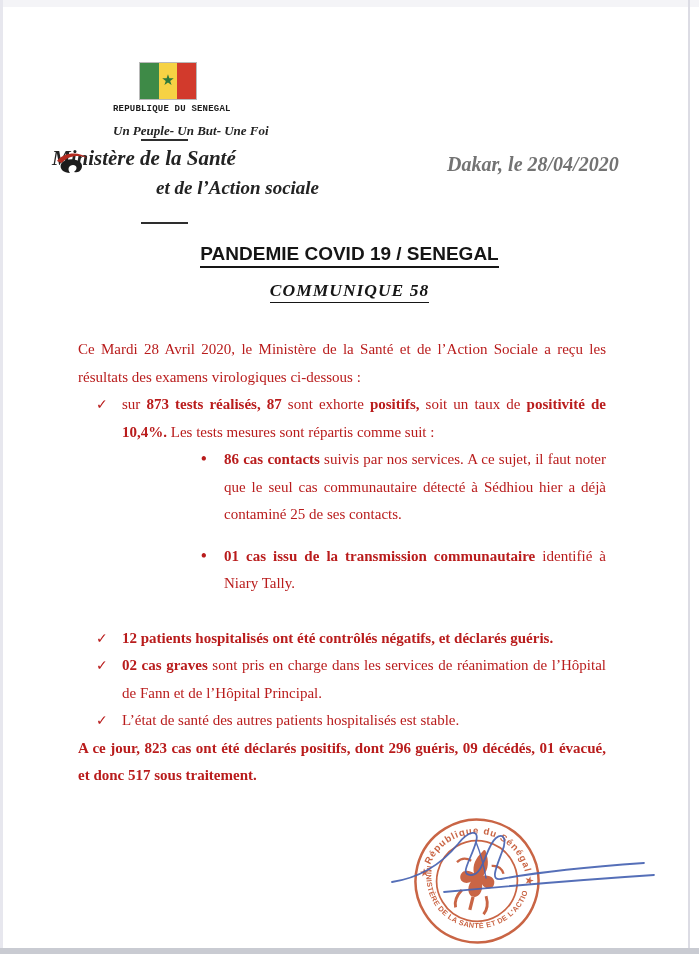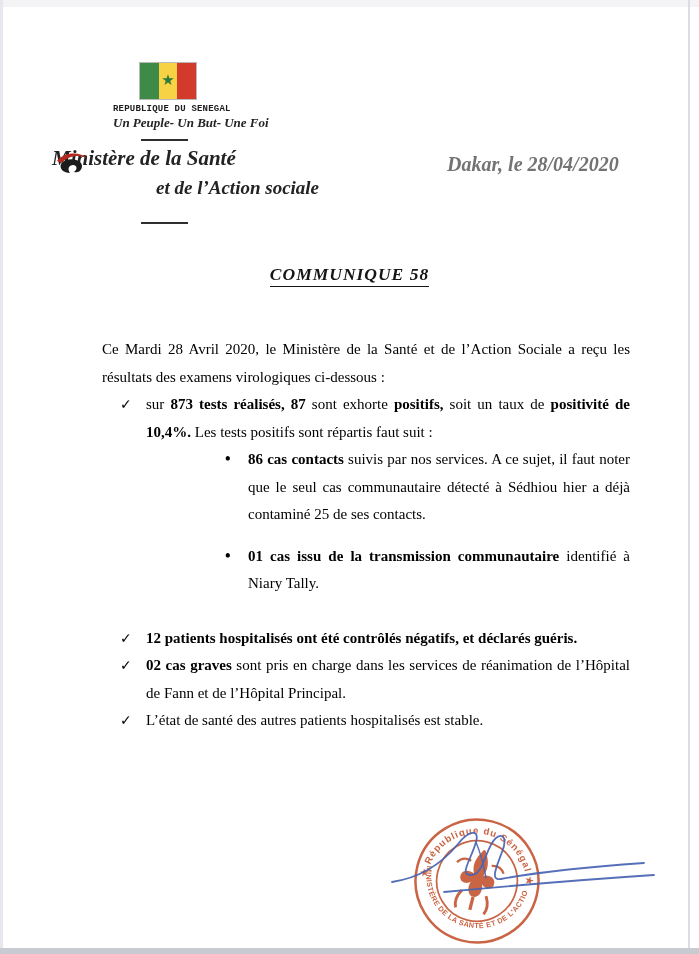--- a/index.html
+++ b/index.html
@@ -18,44 +18,44 @@
   .page { position:absolute; inset:0; }
 
   
   .emblem-block { position:absolute; left:113px; top:62px; width:110px; text-align:center; }
   .flag { width:58px; height:38px; margin:0 auto; display:flex; border:1px solid #b9b9b9; }
   .flag .stripe { flex:1; position:relative; }
   .flag .star { position:absolute; left:0; right:0; top:50%; transform:translateY(-54%);
                 font-size:15px; line-height:1; text-align:center; font-family:"DejaVu Sans", sans-serif; }
   .republic { margin-top:4px; font-family:Liberation Mono, monospace; font-weight:bold;
               font-size:9px; letter-spacing:.2px; color:#1c1c1c; white-space:nowrap; }
-  .motto { margin-top:1px; font-style:italic; font-weight:bold; font-size:13px; color:#242424; white-space:nowrap; }
+  .motto { margin-top:9px; font-style:italic; font-weight:bold; font-size:13px; color:#242424; white-space:nowrap; }
   .rule-sep { position:absolute; width:47px; height:2px; background:#2e2e2e; }
   .rule-1 { left:141px; top:139px; }
   .rule-2 { left:141px; top:222px; }
 
   .ministry-block { position:absolute; left:52px; top:146px; width:240px; }
   .ministry-logo { position:absolute; left:2px; top:4px; width:36px; height:34px; }
   .ministry-line1 { font-style:italic; font-weight:bold; font-size:21px; color:#232323; white-space:nowrap; }
   .ministry-line2 { margin-left:104px; margin-top:6px; font-style:italic; font-weight:bold; font-size:19px; color:#232323; white-space:nowrap; }
 
   .dateline { position:absolute; left:447px; top:153px; font-style:italic; font-weight:bold;
               font-size:20px; color:#737373; white-space:nowrap; }
 
   
   .doc-title { position:absolute; top:243px; left:0; width:699px; text-align:center; }
   .doc-title span { display:inline-block; font-family:"Liberation Sans", sans-serif; font-weight:bold;
                     font-size:19px; color:#161616; border-bottom:2px solid #161616; padding-bottom:1px; }
-  .doc-subtitle { position:absolute; top:264px; left:0; width:699px; text-align:center; }
+  .doc-subtitle { position:absolute; top:280px; left:0; width:699px; text-align:center; }
   .doc-subtitle span { display:inline-block; font-weight:bold; font-style:italic; font-size:17.5px;
                        letter-spacing:1px; color:#161616; border-bottom:1.5px solid #161616; padding-bottom:1px; }
 
   
-  .body-text { position:absolute; left:102px; top:336px; width:528px; font-size:15px;
-               line-height:27.5px; color:#000000; text-align:justify; }
+  .body-text { position:absolute; left:78px; top:336px; width:528px; font-size:15px;
+               line-height:27.5px; color:#b91c1c; text-align:justify; }
   .body-text b { font-weight:bold; }
   ul { list-style:none; }
   .checks li { position:relative; padding-left:44px; }
   .checks .marker { position:absolute; left:18px; top:0; font-family:"DejaVu Sans", sans-serif; font-size:14px; }
   .bullets li { position:relative; padding-left:146px; }
   .bullets .marker { position:absolute; left:123px; top:-1px; font-size:16px; font-weight:bold; }
   .bullet-gap { margin-top:14px; }
   .section-gap { margin-top:27px; }
   p.summary { font-weight:bold; }
 
@@ -94,32 +94,35 @@
       <path d="M7 14 C11 8 23 8 27 13 C30 17 26 24 20 22 C24 19 23 15 19 15 C15 15 13 19 16 23 C10 23 5 19 7 14 Z" fill="#1c1c1c"></path>
     </svg>
     <div class="ministry-line1">Ministère de la Santé</div>
     <div class="ministry-line2">et de l’Action sociale</div>
   </div>
 
   <div class="rule-sep rule-2"></div>
 
   <div class="dateline">Dakar, le 28/04/2020</div>
 
+  <div class="doc-title">
+    <span>PANDEMIE COVID 19 / SENEGAL</span>
+  </div>
   <div class="doc-subtitle">
     <span>COMMUNIQUE 58</span>
   </div>
 
   <div class="body-text">
 
     <p>Ce Mardi 28 Avril 2020, le Ministère de la Santé et de l’Action Sociale a reçu les résultats des examens virologiques ci-dessous :</p>
 
     <ul class="checks">
       <li>
         <span class="marker">✓</span>
-        <span>sur </span><b>873 tests réalisés, 87</b><span> sont exhorte </span><b>positifs,</b><span> soit un taux de </span><b>positivité de 10,4%.</b><span>  Les tests positifs sont répartis faut suit :</span>
+        <span>sur </span><b>873 tests réalisés, 87</b><span> sont exhorte </span><b>positifs,</b><span> soit un taux de </span><b>positivité de 10,4%.</b><span>  Les tests mesures sont répartis comme suit :</span>
       </li>
     </ul>
 
     <ul class="bullets">
       <li>
         <span class="marker">•</span>
         <b>86 cas contacts</b><span> suivis par nos services. A ce sujet, il faut noter que le seul cas communautaire détecté à Sédhiou hier a déjà contaminé 25 de ses contacts.</span>
       </li>
       <li class="bullet-gap">
         <span class="marker">•</span>
@@ -135,20 +138,21 @@
       <li>
         <span class="marker">✓</span>
         <b>02 cas graves</b><span> sont pris en charge dans les services de réanimation de l’Hôpital de Fann et de l’Hôpital Principal.</span>
       </li>
       <li>
         <span class="marker">✓</span>
         <span>L’état de santé des autres patients hospitalisés est stable.</span>
       </li>
     </ul>
 
+    <p class="summary">A ce jour, 823 cas ont été déclarés positifs, dont 296 guéris, 09 décédés, 01 évacué, et donc 517 sous traitement.</p>
   </div>
 
   <svg class="stamp" viewBox="0 0 150 150" xmlns="http://www.w3.org/2000/svg" style="color: rgb(194, 80, 44);">
     <circle cx="75" cy="75" r="64" fill="none" stroke="currentColor" stroke-width="2.6"></circle>
     <circle cx="75" cy="75" r="42" fill="none" stroke="currentColor" stroke-width="1.8"></circle>
     <path id="stampTop" d="M 24,88 A 52,52 0 1 1 126,88" fill="none"></path>
     <path id="stampBottom" d="M 21,70 A 54,54 0 0 0 129,70" fill="none"></path>
     <text font-family="Liberation Sans, sans-serif" font-size="10" font-weight="bold" fill="currentColor" letter-spacing="1">
       <textPath href="#stampTop" startOffset="4">★ République du Sénégal ★</textPath>
     </text>

